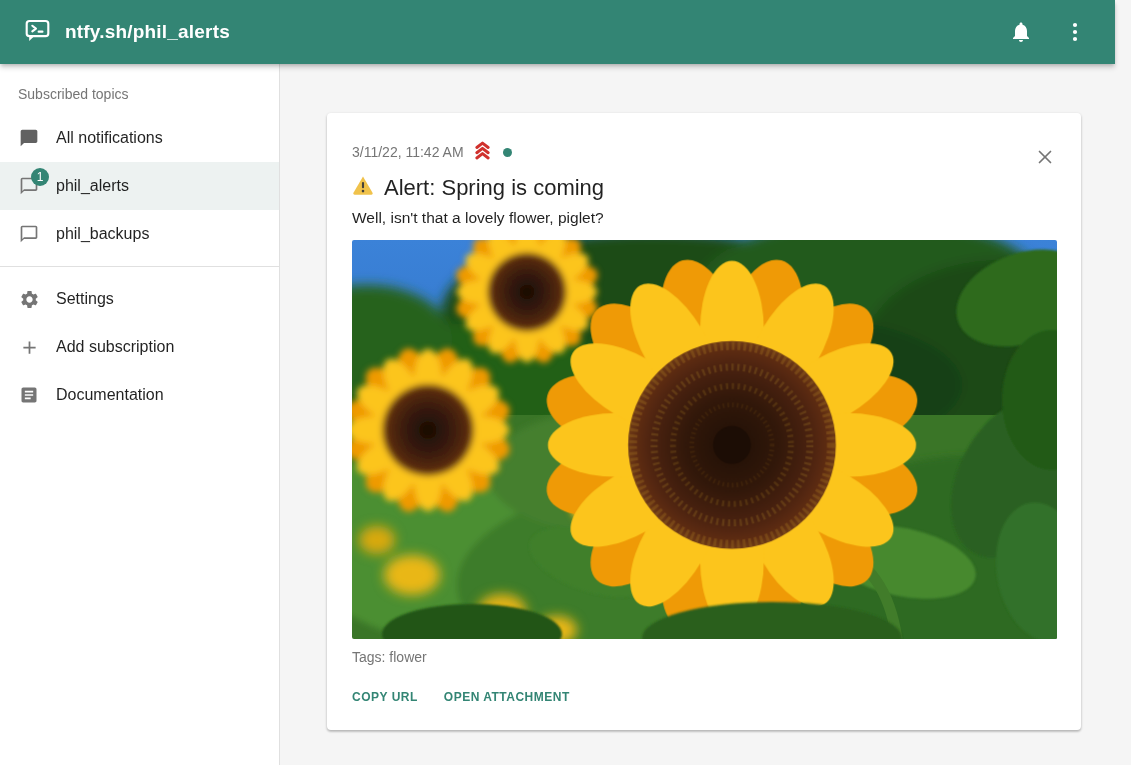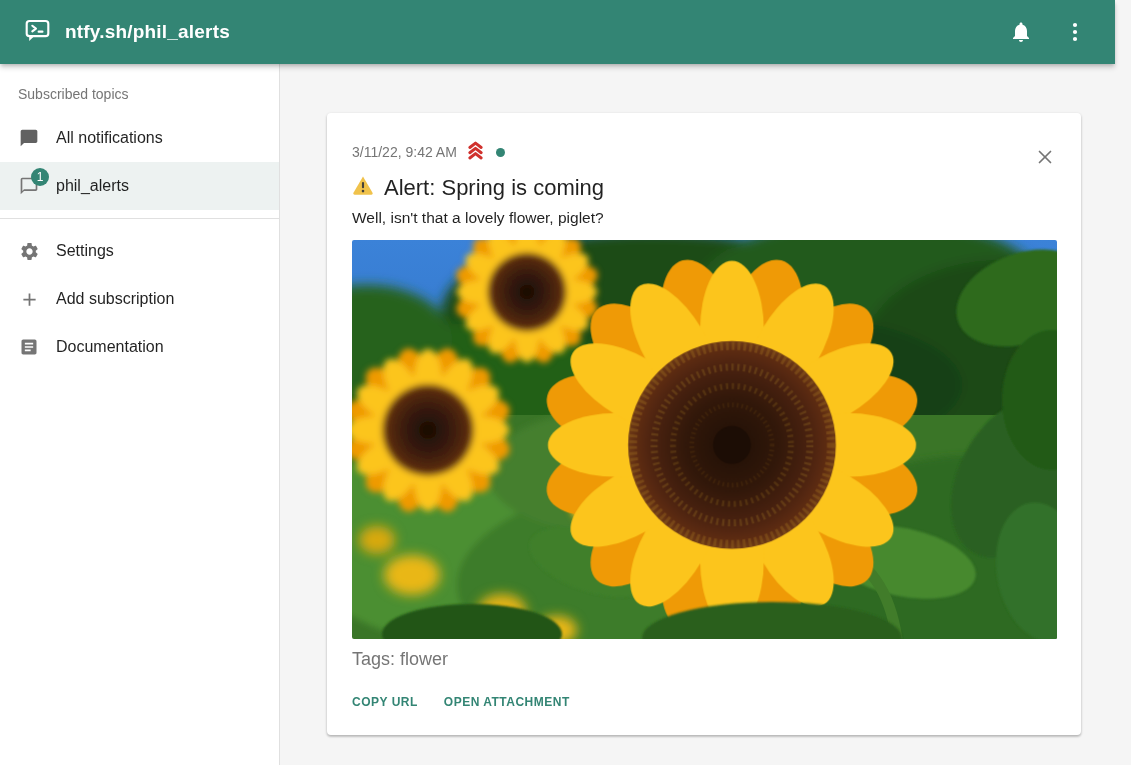--- a/index.html
+++ b/index.html
@@ -52,21 +52,21 @@
   .timestamp { font-size:14px; color:#757575; margin-right:2px; }
   .unread-dot { width:9px; height:9px; border-radius:50%; background:#338574; margin-left:4px; }
   .close-btn {
     position:absolute; top:26px; right:18px; width:36px; height:36px; border:none;
     background:transparent; cursor:pointer; display:flex; align-items:center; justify-content:center; border-radius:50%;
   }
   .card-title { display:flex; align-items:center; gap:10px; margin-top:9px; font-size:22px; font-weight:400; color:rgba(0,0,0,.87);text-align:right; }
   .card-body { margin-top:7px; font-size:15.5px; color:rgba(0,0,0,.87); }
   .attachment { margin-top:13px; width:705px; height:399px; border-radius:2px; overflow:hidden; cursor:pointer; }
   .attachment svg { display:block; }
-  .tags { margin-top:10px; font-size:18px; color:#757575; }
+  .tags { margin-top:10px; font-size:14px; color:#757575; }
   .actions { margin-top:21px; display:flex; gap:26px; }
   .text-btn {
     border:none; background:transparent; color:#338574; font-family:"Liberation Sans", sans-serif;
     font-size:12px; font-weight:bold; letter-spacing:.5px; cursor:pointer; padding:4px 0;
   }
 </style>
 </head>
 <body>
 
 <header class="appbar">
@@ -112,20 +112,28 @@
   <div class="nav-item selected">
     <span class="icon-wrap">
       <svg width="20" height="20" viewBox="0 0 24 24" fill="#757575">
           <path d="M20 2H4c-1.1 0-2 .9-2 2v18l4-4h14c1.1 0 2-.9 2-2V4c0-1.1-.9-2-2-2zm0 14H6l-2 2V4h16v12z"></path>
         </svg>
       <span class="badge">1</span>
     </span>
     <span class="label">phil_alerts</span>
   </div>
 
+  <div class="nav-item">
+    <span class="icon-wrap">
+      <svg width="20" height="20" viewBox="0 0 24 24" fill="#757575">
+          <path d="M20 2H4c-1.1 0-2 .9-2 2v18l4-4h14c1.1 0 2-.9 2-2V4c0-1.1-.9-2-2-2zm0 14H6l-2 2V4h16v12z"></path>
+        </svg>
+    </span>
+    <span class="label">phil_backups</span>
+  </div>
 
 
   <hr class="divider">
 
   <div class="nav-item">
     <span class="icon-wrap">
       <svg width="21" height="21" viewBox="0 0 24 24" fill="#757575">
           <path d="M19.14 12.94c.04-.3.06-.61.06-.94 0-.32-.02-.64-.07-.94l2.03-1.58c.18-.14.23-.41.12-.61l-1.92-3.32c-.12-.22-.37-.29-.59-.22l-2.39.96c-.5-.38-1.03-.7-1.62-.94l-.36-2.54c-.04-.24-.24-.41-.48-.41h-3.84c-.24 0-.43.17-.47.41l-.36 2.54c-.59.24-1.13.57-1.62.94l-2.39-.96c-.22-.08-.47 0-.59.22L2.74 8.87c-.12.21-.08.47.12.61l2.03 1.58c-.05.3-.09.63-.09.94s.02.64.07.94l-2.03 1.58c-.18.14-.23.41-.12.61l1.92 3.32c.12.22.37.29.59.22l2.39-.96c.5.38 1.03.7 1.62.94l.36 2.54c.05.24.24.41.48.41h3.84c.24 0 .44-.17.47-.41l.36-2.54c.59-.24 1.13-.56 1.62-.94l2.39.96c.22.08.47 0 .59-.22l1.92-3.32c.12-.22.07-.47-.12-.61l-2.01-1.58zM12 15.6c-1.98 0-3.6-1.62-3.6-3.6s1.62-3.6 3.6-3.6 3.6 1.62 3.6 3.6-1.62 3.6-3.6 3.6z"></path>
         </svg>
     </span>
@@ -148,21 +156,21 @@
         </svg>
     </span>
     <span class="label">Documentation</span>
   </div>
 </aside>
 
 <main class="main">
   <article class="card">
 
     <div class="meta-row">
-      <span class="timestamp">3/11/22, 9:42 AM</span>
+      <span class="timestamp">3/11/22, 11:42 AM</span>
       <span>
         <svg width="21" height="22" viewBox="0 0 24 25" fill="none" stroke="#d0312d" stroke-width="3.4" stroke-linejoin="round" stroke-linecap="round">
           <path d="M5.5 9.6 L12 4.6 L18.5 9.6"></path>
           <path d="M5.5 15.6 L12 10.6 L18.5 15.6"></path>
           <path d="M5.5 21.6 L12 16.6 L18.5 21.6"></path>
         </svg>
       </span>
       <span class="unread-dot"></span>
     </div>
 

